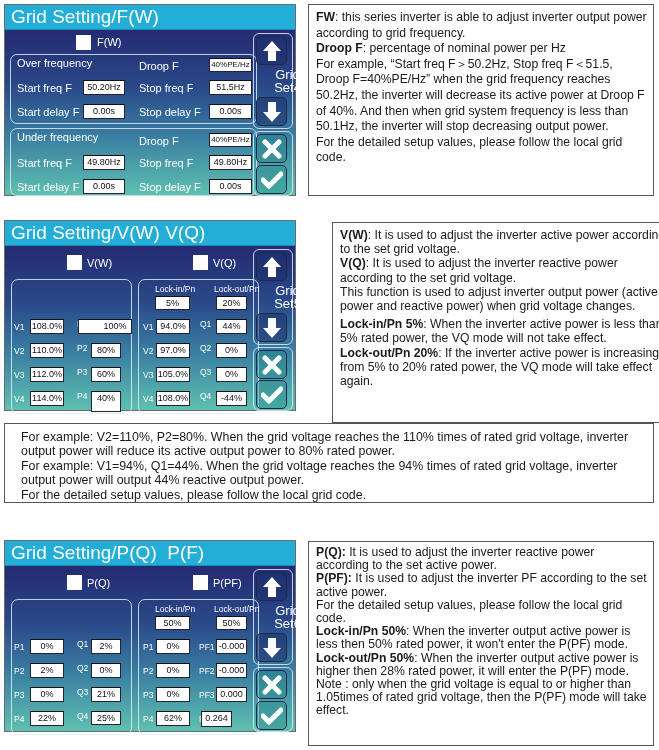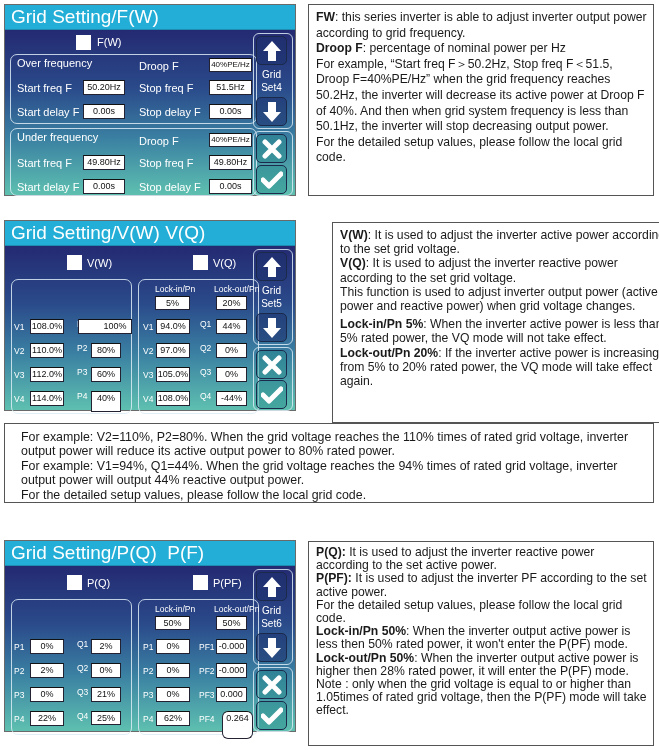--- a/index.html
+++ b/index.html
@@ -10,21 +10,21 @@
   .abs { position:absolute; }
   .lbl { color:#fff; font-size:11px; white-space:nowrap; }
   .lbl-s { color:#fff; font-size:8.5px; white-space:nowrap; }
   .box { position:absolute; background:#fff; border:1px solid #223; border-top-color:#111; color:#111; font-size:9px; text-align:center; box-sizing:border-box; white-space:nowrap; }
   .chk { position:absolute; width:15px; height:15px; background:#fff; }
   .group { position:absolute; border:1.5px solid rgba(220,235,245,0.85); border-radius:7px; box-sizing:border-box; }
   .side { position:absolute; right:2px; width:40px; }
   .side-grp { position:absolute; left:0; width:40px; border:1.5px solid rgba(220,235,245,0.85); border-radius:6px; box-sizing:border-box; }
   .sbtn { position:absolute; left:3px; width:31px; height:29px; border:1px solid #1b2a4a; border-radius:5px; background:rgba(30,50,110,0.55); box-sizing:border-box; display:flex; align-items:center; justify-content:center; }
   .sbtn.teal { background:rgba(40,140,140,0.45); }
-  .gridset { position:absolute; left:0; width:37px; text-align:center; color:#fff; font-size:10px; line-height:13px; }
+  .gridset { position:absolute; left:16px; width:37px; text-align:center; color:#fff; font-size:13px; line-height:13px; }
   .note { position:absolute; border:1px solid #555; background:#fff; box-sizing:border-box; font-size:12.2px; line-height:15.6px; color:#1a1a1a; padding:5px 6px 0 7px; }
   .note p { margin:0; }
   .note b { font-weight:bold; }
   .gap { height:4px; }
 </style>
 </head>
 <body>
 
 <div class="panel" style="top:4px;height:192px;">
   <div class="title">Grid Setting/F(W)</div>
@@ -264,21 +264,21 @@
     <div>
       <div class="abs lbl-s" style="left:138px;top:124px;">P3</div>
       <div class="box" style="left:151px;top:121px;width:34px;height:15px;line-height:13px;">0%</div>
       <div class="abs lbl-s" style="left:194px;top:124px;">PF3</div>
       <div class="box" style="left:211px;top:121px;width:31px;height:15px;line-height:13px;">0.000</div>
     </div>
     <div>
       <div class="abs lbl-s" style="left:138px;top:148px;">P4</div>
       <div class="box" style="left:151px;top:145px;width:34px;height:15px;line-height:13px;">62%</div>
       <div class="abs lbl-s" style="left:194px;top:148px;">PF4</div>
-      <div class="box" style="left:217px;top:145px;width:31px;height:28px;line-height:13px;border-radius:6px;">0.264</div>
+      <div class="box" style="left:196px;top:145px;width:31px;height:16px;line-height:13px;">0.264</div>
     </div>
 
     <div class="side" style="top:0;bottom:0;">
       <div class="side-grp" style="top:3px;height:96px;"></div>
       <div class="sbtn" style="top:6px;">
         <svg width="20" height="22" viewBox="0 0 20 22">
             <path d="M10 1 L19 11 L14 11 L14 21 L6 21 L6 11 L1 11 Z" fill="#fff"></path>
           </svg>
       </div>
       <div class="gridset" style="top:38px;">

